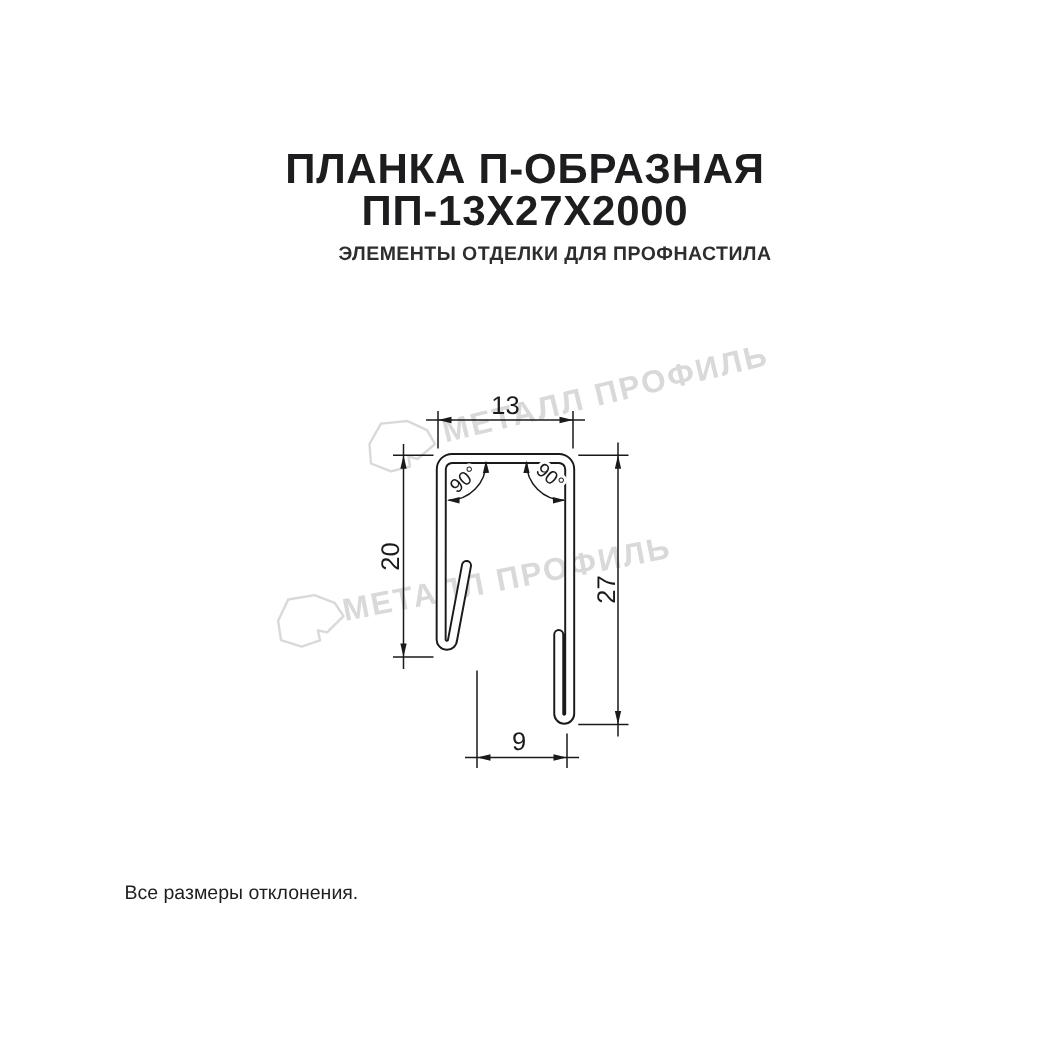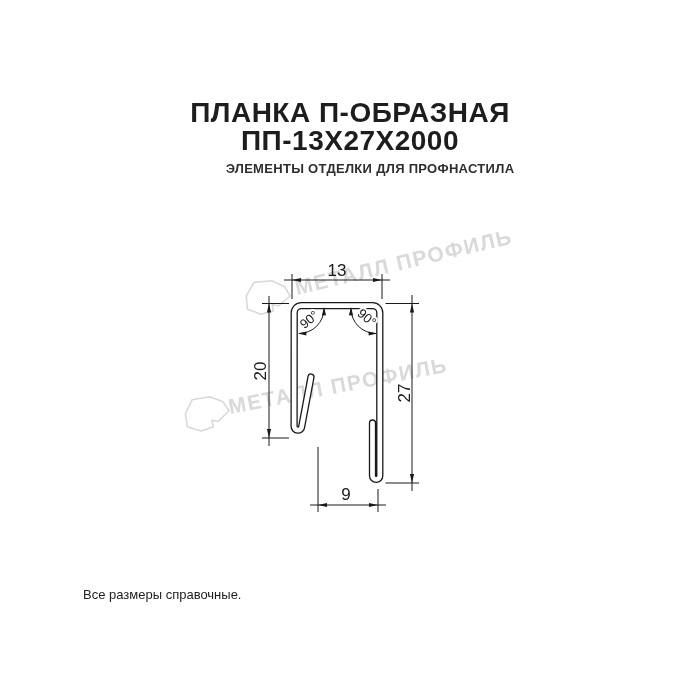--- a/index.html
+++ b/index.html
@@ -97,15 +97,15 @@
 
     <g>
       <path class="thin" d="M351 308.5 A25 25 0 0 0 376 333.5"></path>
       <polygon class="arrow" points="351,307 348.9,315.3 353.1,315.4"></polygon>
       <polygon class="arrow" points="377,333.5 368.5,331.4 368.7,335.6"></polygon>
       <text class="ang-t" transform="translate(364,321) rotate(40)" text-anchor="middle">90°</text>
     </g>
   </svg>
 
   <div class="footer">
-    <div>Все размеры справочные.</div>
+    <div>Все размеры отклонения.</div>
   </div>
 </div>
 
 </body></html>

